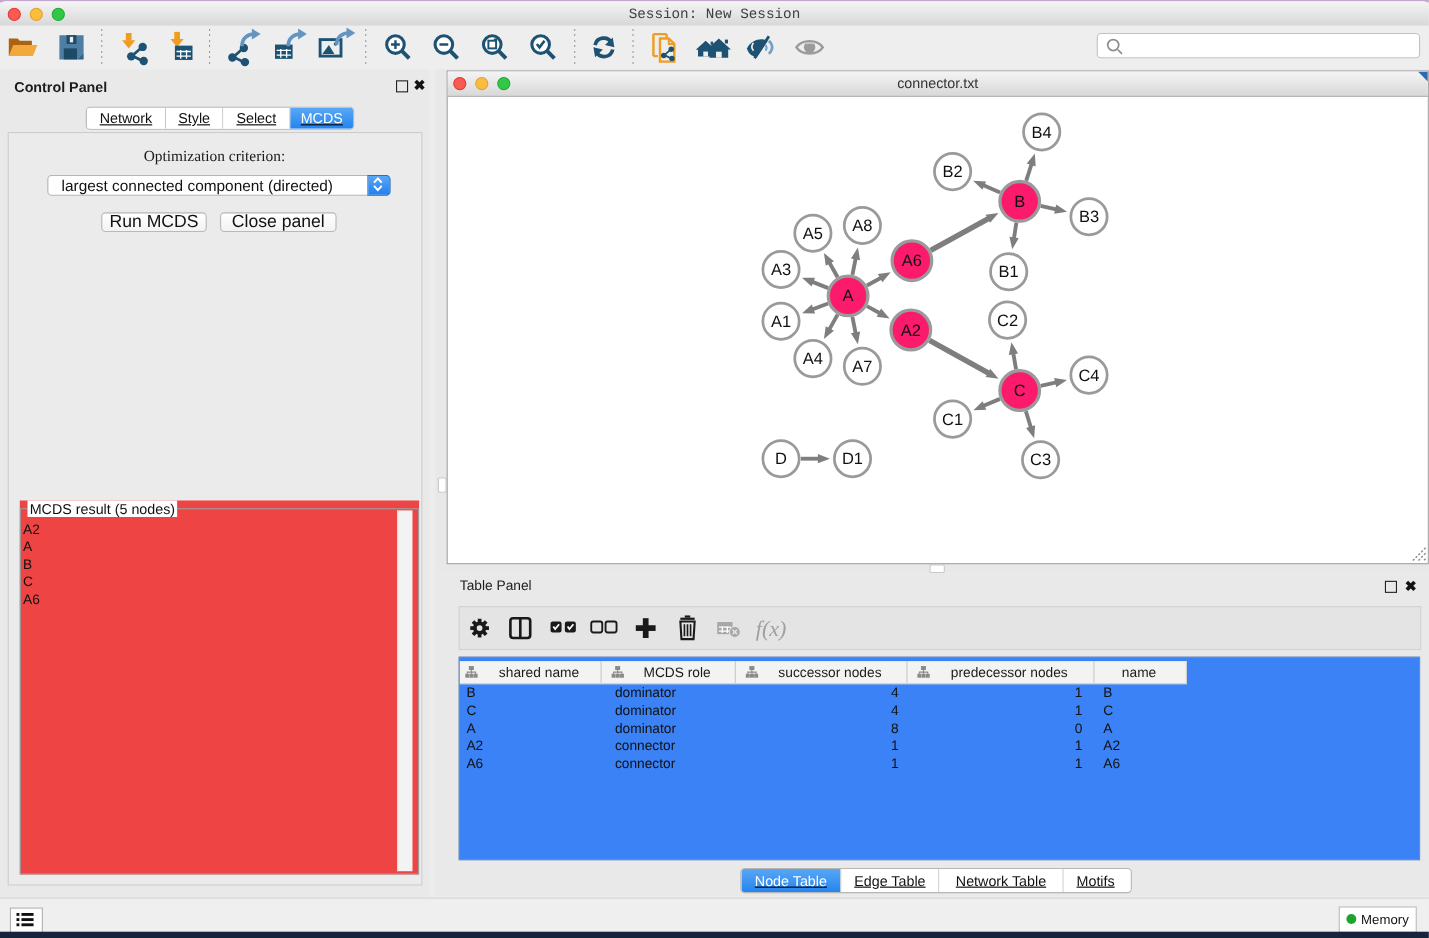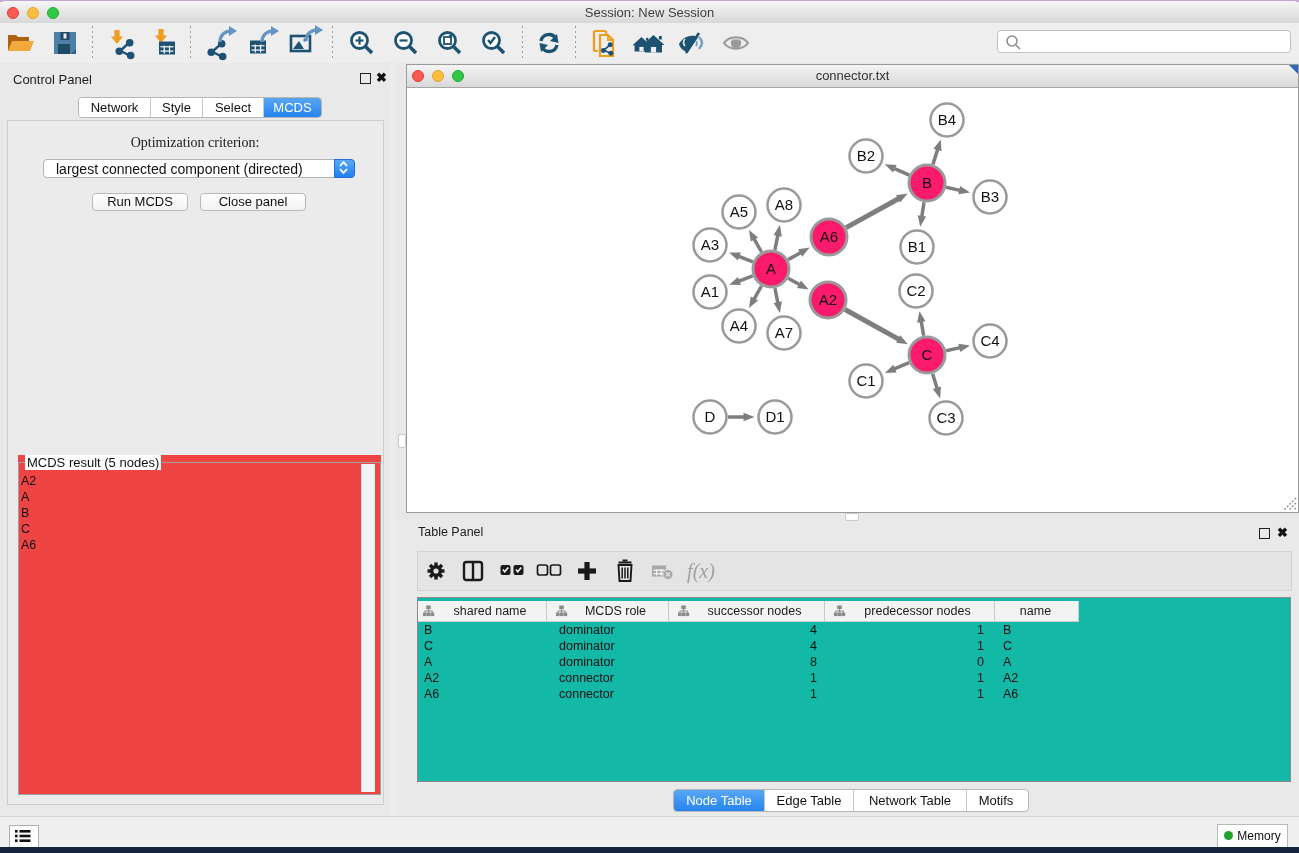--- a/index.html
+++ b/index.html
@@ -1,53 +1,53 @@
 <!DOCTYPE html>
 <html><head>
 <meta charset="utf-8">
 <style>
 html,body{margin:0;padding:0;}
 body{width:1299px;height:853px;overflow:hidden;font-family:"Liberation Sans",sans-serif;background:#ececec;position:relative;}
 .abs{position:absolute;}
 #wallpaper-top{left:0;top:0;width:1299px;height:2px;background:#c3a7d1;}
-#titlebar{left:0;top:1px;width:1299px;height:22px;background:linear-gradient(#f5f5f5,#d8d8d8);border-bottom:1px solid #a8a8a8;border-radius:5px 5px 0 0;}
+#titlebar{left:0;top:1px;width:1299px;height:22px;background:linear-gradient(#f5f5f5,#d8d8d8);border-bottom:1px solid #a8a8a8;border-radius:5px 5px 0 0;font-family:Liberation Mono, monospace;}
 #titlebar .title{position:absolute;left:0;right:0;top:4px;text-align:center;font-size:13px;color:#404040;}
 .tl{position:absolute;top:6px;width:12px;height:12px;border-radius:50%;}
 #toolbar{left:0;top:23px;width:1299px;height:40px;background:#eeeeee;}
 .tsep{position:absolute;top:3px;height:33px;width:1px;background-image:repeating-linear-gradient(#9a9a9a 0 2px,transparent 2px 5px);}
 #searchbox{left:997px;top:7px;width:292px;height:21px;background:#fff;border:1px solid #c2c2c2;border-radius:4px;}
 
 #cpanel{left:0;top:63px;width:390px;height:757px;background:#e9e9e9;}
-#cpanel .hdr{position:absolute;left:13px;top:9px;font-size:13px;color:#1c1c1c;}
+#cpanel .hdr{position:absolute;left:13px;top:9px;font-size:13px;color:#1c1c1c;font-weight:bold;}
 #cpbox{position:absolute;left:7px;top:57px;width:375px;height:683px;border:1px solid #cdcdcd;background:#ebebeb;}
-.tabs{position:absolute;display:flex;height:19px;border:1px solid #b6b6b6;border-radius:4px;background:#fff;overflow:hidden;}
+.tabs{position:absolute;display:flex;height:19px;border:1px solid #b6b6b6;border-radius:4px;background:#fff;overflow:hidden;text-decoration:underline;}
 .tabs .seg{font-size:13px;color:#111;text-align:center;line-height:19px;border-right:1px solid #c8c8c8;background:#fff;}
 .tabs .seg:last-child{border-right:none;}
 .tabs .sel{background:linear-gradient(#59a7f5,#2584ee);color:#fff;}
 #ctabs{left:78px;top:34px;width:242px;}
 #optlabel{left:0;top:72px;width:390px;text-align:center;font-size:14px;color:#1a1a1a;font-family:Liberation Serif, serif;}
 #combo{left:43px;top:96px;width:310px;height:17px;background:#fff;border:1px solid #b5b5b5;border-radius:4px;}
 #combo .txt{position:absolute;left:12px;top:0.5px;font-size:14px;color:#111;}
 #combo .cap{position:absolute;right:-1px;top:-1px;width:19px;height:17px;border-radius:0 4px 4px 0;background:linear-gradient(#5aa8f6,#2180ee);border:1px solid #1f70d8;}
-.btn{position:absolute;height:16px;background:linear-gradient(#ffffff,#f2f2f2);border:1px solid #b9b9b9;border-radius:4px;font-size:13px;color:#111;text-align:center;line-height:16px;}
+.btn{position:absolute;height:16px;background:linear-gradient(#ffffff,#f2f2f2);border:1px solid #b9b9b9;border-radius:4px;font-size:16px;color:#111;text-align:center;line-height:16px;}
 #mcdsgroup{position:absolute;left:18px;top:392px;width:363px;height:340px;background:#ef4444;}
 #mcdsgroup .bord{position:absolute;left:0px;top:7px;right:0px;bottom:0px;border:1px solid #9f9f9f;}
 #mcdsgroup .glabel{position:absolute;left:7px;top:0px;background:#fff;padding:0 2px;font-size:13px;color:#111;}
 #mcdslist{position:absolute;left:3px;top:18px;font-size:12.5px;color:#111;line-height:16px;}
 #mcdsscroll{position:absolute;right:6px;top:9px;width:13px;bottom:3px;background:#f3f3f3;border-left:1px solid #dcdcdc;}
 
 #desktop{left:396px;top:63px;width:903px;height:457px;background:#e8e8e8;}
 #netframe{left:406px;top:64px;width:893px;height:449px;background:#ffffff;border:1px solid #9a9a9a;box-sizing:border-box;}
 #nettitle{position:absolute;left:0;top:0;right:0;height:22px;background:linear-gradient(#f4f4f4,#d8d8d8);border-bottom:1px solid #a5a5a5;}
 #nettitle .t{position:absolute;left:0;right:0;top:3px;text-align:center;font-size:13px;color:#333;}
 
 #tpanel{left:396px;top:520px;width:903px;height:295px;background:#e9e9e9;}
 #tpanel .hdr{position:absolute;left:22px;top:5px;font-size:12.5px;color:#1c1c1c;}
 #ttoolbar{position:absolute;left:21px;top:31px;width:873px;height:38px;background:#e4e4e4;border:1px solid #d2d2d2;}
-#ttable{position:absolute;left:21px;top:77px;width:872px;height:183px;background:#14b8a6;border:1px solid #8a8a8a;}
+#ttable{position:absolute;left:21px;top:77px;width:872px;height:183px;background:#3b82f6;border:1px solid #8a8a8a;}
 #thead{position:absolute;left:0;top:3px;width:660px;height:20px;background:#f3f3f3;border-bottom:1px solid #cfcfcf;border-right:1px solid #cfcfcf;}
 .th{position:absolute;top:0;height:20px;font-size:12.5px;color:#1b1b1b;text-align:center;line-height:20px;border-right:1px solid #c9c9c9;box-sizing:border-box;}
 .trow{position:absolute;font-size:12.5px;color:#111;height:16px;line-height:16px;}
 #ttabs{left:277px;top:269px;width:354px;}
 #ttabs .seg{line-height:21px;}
 .tabs2{position:absolute;display:flex;height:21px;border:1px solid #b6b6b6;border-radius:4px;background:#fff;overflow:hidden;}
 
 #statusbar{left:0;top:816px;width:1299px;height:31px;background:#efefef;border-top:1px solid #d4d4d4;}
 #listbtn{position:absolute;left:9px;top:8px;width:28px;height:22px;background:#fdfdfd;border:1px solid #b0b0b0;}
 #membtn{position:absolute;right:11px;top:7px;width:69px;height:22px;background:#fff;border:1px solid #b9b9b9;font-size:12px;color:#111;text-align:center;line-height:22px;}

